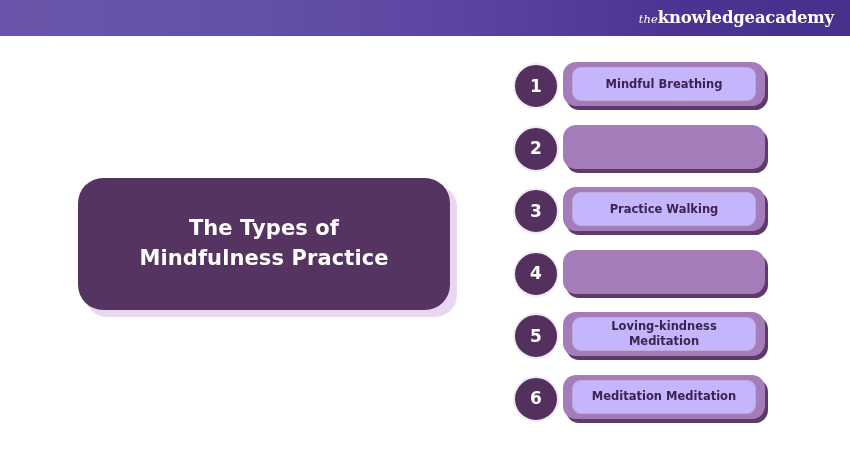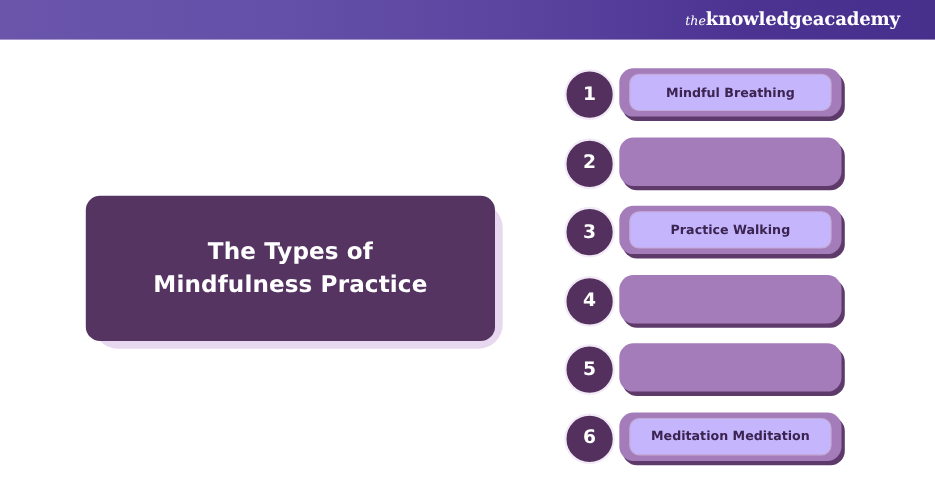--- a/index.html
+++ b/index.html
@@ -20,21 +20,21 @@
     position: absolute;
     left: 0;
     top: 0;
     width: 850px;
     height: 36px;
     background: linear-gradient(90deg, #6a55ab 0%, #6450a8 30%, #5b44a0 55%, #4c3392 80%, #46308c 100%);
     display: flex;
     align-items: center;
     justify-content: flex-end;
     box-sizing: border-box;
-    padding-right: 32px;
+    padding-right: 16px;
   }
   #brand-logo {
     color: #ffffff;
     font-family: "DejaVu Serif", serif;
     font-size: 16.5px;
     font-weight: 700;
     letter-spacing: -0.2px;
     white-space: nowrap;
     line-height: 1;
   }
@@ -62,21 +62,21 @@
     background: #e7d8f0;
     border-radius: 22px;
   }
   #title-card {
     position: absolute;
     left: 0;
     top: 0;
     width: 372px;
     height: 132px;
     background: #563462;
-    border-radius: 13px;
+    border-radius: 25px;
     display: flex;
     align-items: center;
     justify-content: center;
   }
   #title-card-text {
     color: #ffffff;
     font-size: 21px;
     font-weight: 700;
     line-height: 1.42;
     text-align: center;
@@ -210,20 +210,24 @@
     <div class="step-plate-shadow"></div>
     <div class="step-plate"></div>
     <div class="step-badge">
       <span class="step-badge-num">4</span>
     </div>
   </div>
 
   <div class="step-row">
     <div class="step-plate-shadow"></div>
     <div class="step-plate"></div>
+    <div class="step-inner">
+      <div class="step-label">Loving-kindness
+Meditation</div>
+    </div>
     <div class="step-badge">
       <span class="step-badge-num">5</span>
     </div>
   </div>
 
   <div class="step-row">
     <div class="step-plate-shadow"></div>
     <div class="step-plate"></div>
     <div class="step-inner">
       <div class="step-label">Meditation Meditation</div>

